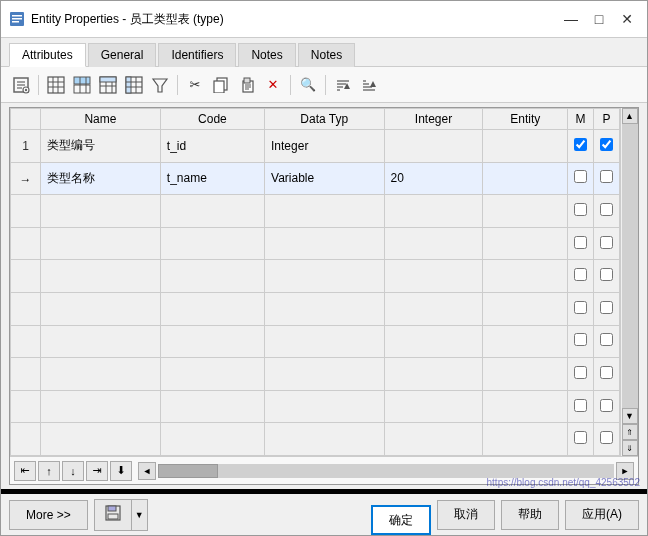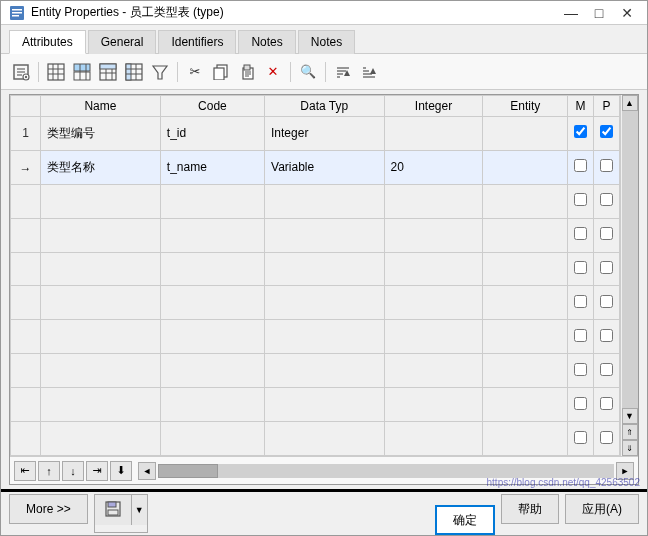--- a/index.html
+++ b/index.html
@@ -19,21 +19,21 @@
       display: flex;
       flex-direction: column;
     }
     .title-bar {
       background: #fff;
       padding: 6px 8px;
       display: flex;
       align-items: center;
       justify-content: space-between;
       border-bottom: 1px solid #ccc;
-      height: 24px;
+      height: 37px;
     }
     .title-bar-left {
       display: flex;
       align-items: center;
       gap: 6px;
     }
     .title-icon {
       width: 16px;
       height: 16px;
       background: #4a90d9;
@@ -242,24 +242,25 @@
       cursor: pointer;
       display: flex;
       align-items: center;
       justify-content: center;
       font-size: 11px;
     }
 
     
     .footer {
       display: flex;
-      padding: 2px 8px;
+      align-items: center;
+      padding: 8px 8px;
       gap: 6px;
       background: #f0f0f0;
-      border-top: 3px solid #000000;
+      border-top: 5px solid #000000;
       height: 46px;
     }
     .footer-btn {
       height: 30px;
       padding: 0 16px;
       border: 1px solid #aaa;
       background: #e8e8e8;
       cursor: pointer;
       font-size: 12px;
       display: flex;
@@ -584,19 +585,20 @@
         <svg width="16" height="16" viewBox="0 0 16 16">
           <rect x="1" y="1" width="14" height="14" fill="none" stroke="#555" stroke-width="1.2"></rect>
           <rect x="3" y="1" width="8" height="5" fill="#aad" stroke="#555" stroke-width="1"></rect>
           <rect x="3" y="9" width="10" height="5" fill="none" stroke="#555" stroke-width="1"></rect>
         </svg>
       </button>
       <button class="save-btn-drop">▼</button>
     </div>
     <div class="footer-spacer"></div>
     <button class="footer-btn primary">确定</button>
+    <button class="footer-btn">取消</button>
     <button class="footer-btn">帮助</button>
     <button class="footer-btn">应用(A)</button>
   </div>
 
 </div>
 
 <div class="watermark">https://blog.csdn.net/qq_42563502</div>
 
 </body></html>

